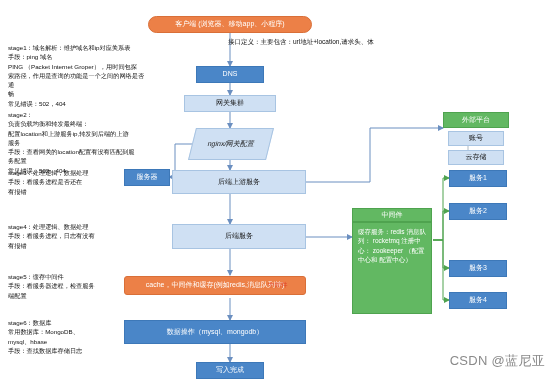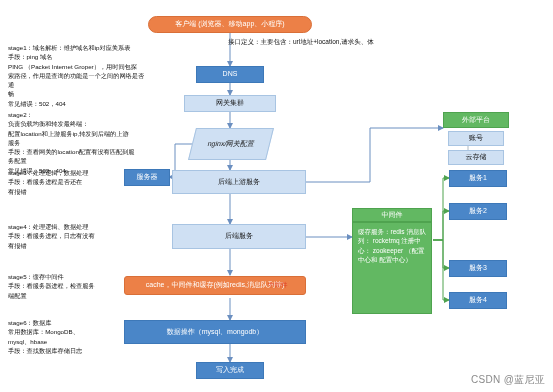--- a/index.html
+++ b/index.html
@@ -11,21 +11,21 @@
   #canvas{position:absolute;left:0;top:0;width:553px;height:392px;}
   .node{position:absolute;box-sizing:border-box;display:flex;align-items:center;justify-content:center;text-align:center;line-height:1.15;}
   .blue{background:#4a86c8;color:#ffffff;border:1px solid #3d78b8;font-size:7px;}
   .lightblue{background:#cfe0f3;color:#1a1a1a;border:1px solid #a8c4e2;font-size:7px;}
   .orange{background:#ec8047;color:#ffffff;border:1px solid #d96f38;font-size:7px;border-radius:9px;}
   .green{background:#62b862;color:#ffffff;border:1px solid #4fa34f;font-size:7px;}
   .greenbox{background:#62b862;color:#ffffff;border:1px solid #4fa34f;font-size:6.5px;
             display:block;text-align:left;padding:4px 5px;line-height:1.45;}
   .stage{position:absolute;font-size:6.2px;color:#111;line-height:1.5;white-space:pre-line;text-align:left;}
   .note{position:absolute;font-size:6.5px;color:#111;}
-  .wm{position:absolute;right:8px;bottom:5px;font-size:10px;color:#8a8a8a;letter-spacing:.3px;}
+  .wm{position:absolute;right:8px;bottom:22px;font-size:13px;color:#8a8a8a;letter-spacing:.3px;}
   .mid-label{position:absolute;font-size:6.5px;color:#e0452b;}
   svg{position:absolute;left:0;top:0;}
 </style>
 </head>
 <body>
 
 <svg id="canvas" width="553" height="392">
   <defs>
     <marker id="arr" markerWidth="6" markerHeight="6" refX="5" refY="3" orient="auto">
       <path d="M0,0 L6,3 L0,6 z" fill="#6b8fc0"></path>

